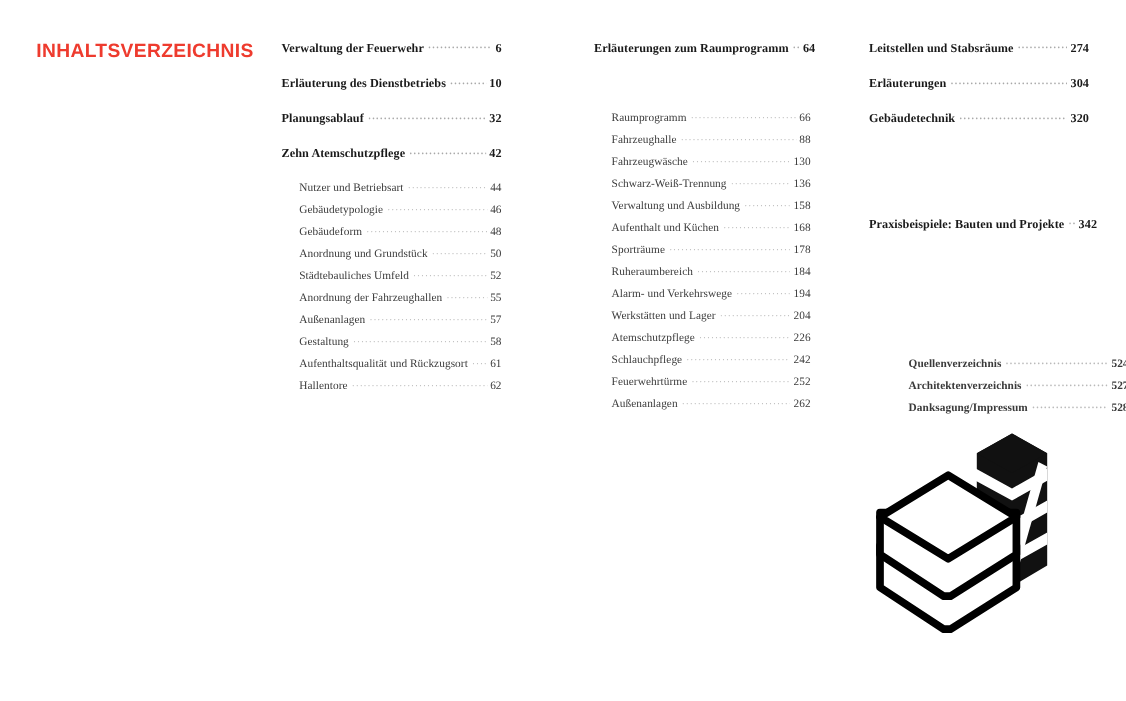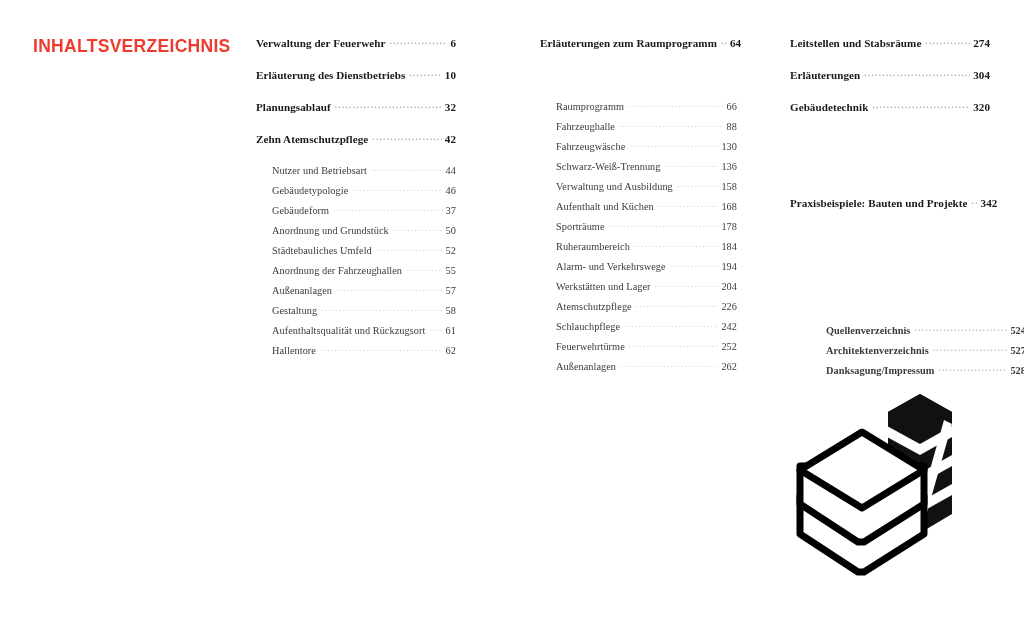--- a/index.html
+++ b/index.html
@@ -161,21 +161,21 @@
       <span class="toc-page">44</span>
     </div>
     <div class="toc-entry level-sub">
       <span class="toc-label">Gebäudetypologie</span>
       <span class="toc-leader"></span>
       <span class="toc-page">46</span>
     </div>
     <div class="toc-entry level-sub">
       <span class="toc-label">Gebäudeform</span>
       <span class="toc-leader"></span>
-      <span class="toc-page">37</span>
+      <span class="toc-page">48</span>
     </div>
     <div class="toc-entry level-sub">
       <span class="toc-label">Anordnung und Grundstück</span>
       <span class="toc-leader"></span>
       <span class="toc-page">50</span>
     </div>
     <div class="toc-entry level-sub">
       <span class="toc-label">Städtebauliches Umfeld</span>
       <span class="toc-leader"></span>
       <span class="toc-page">52</span>

